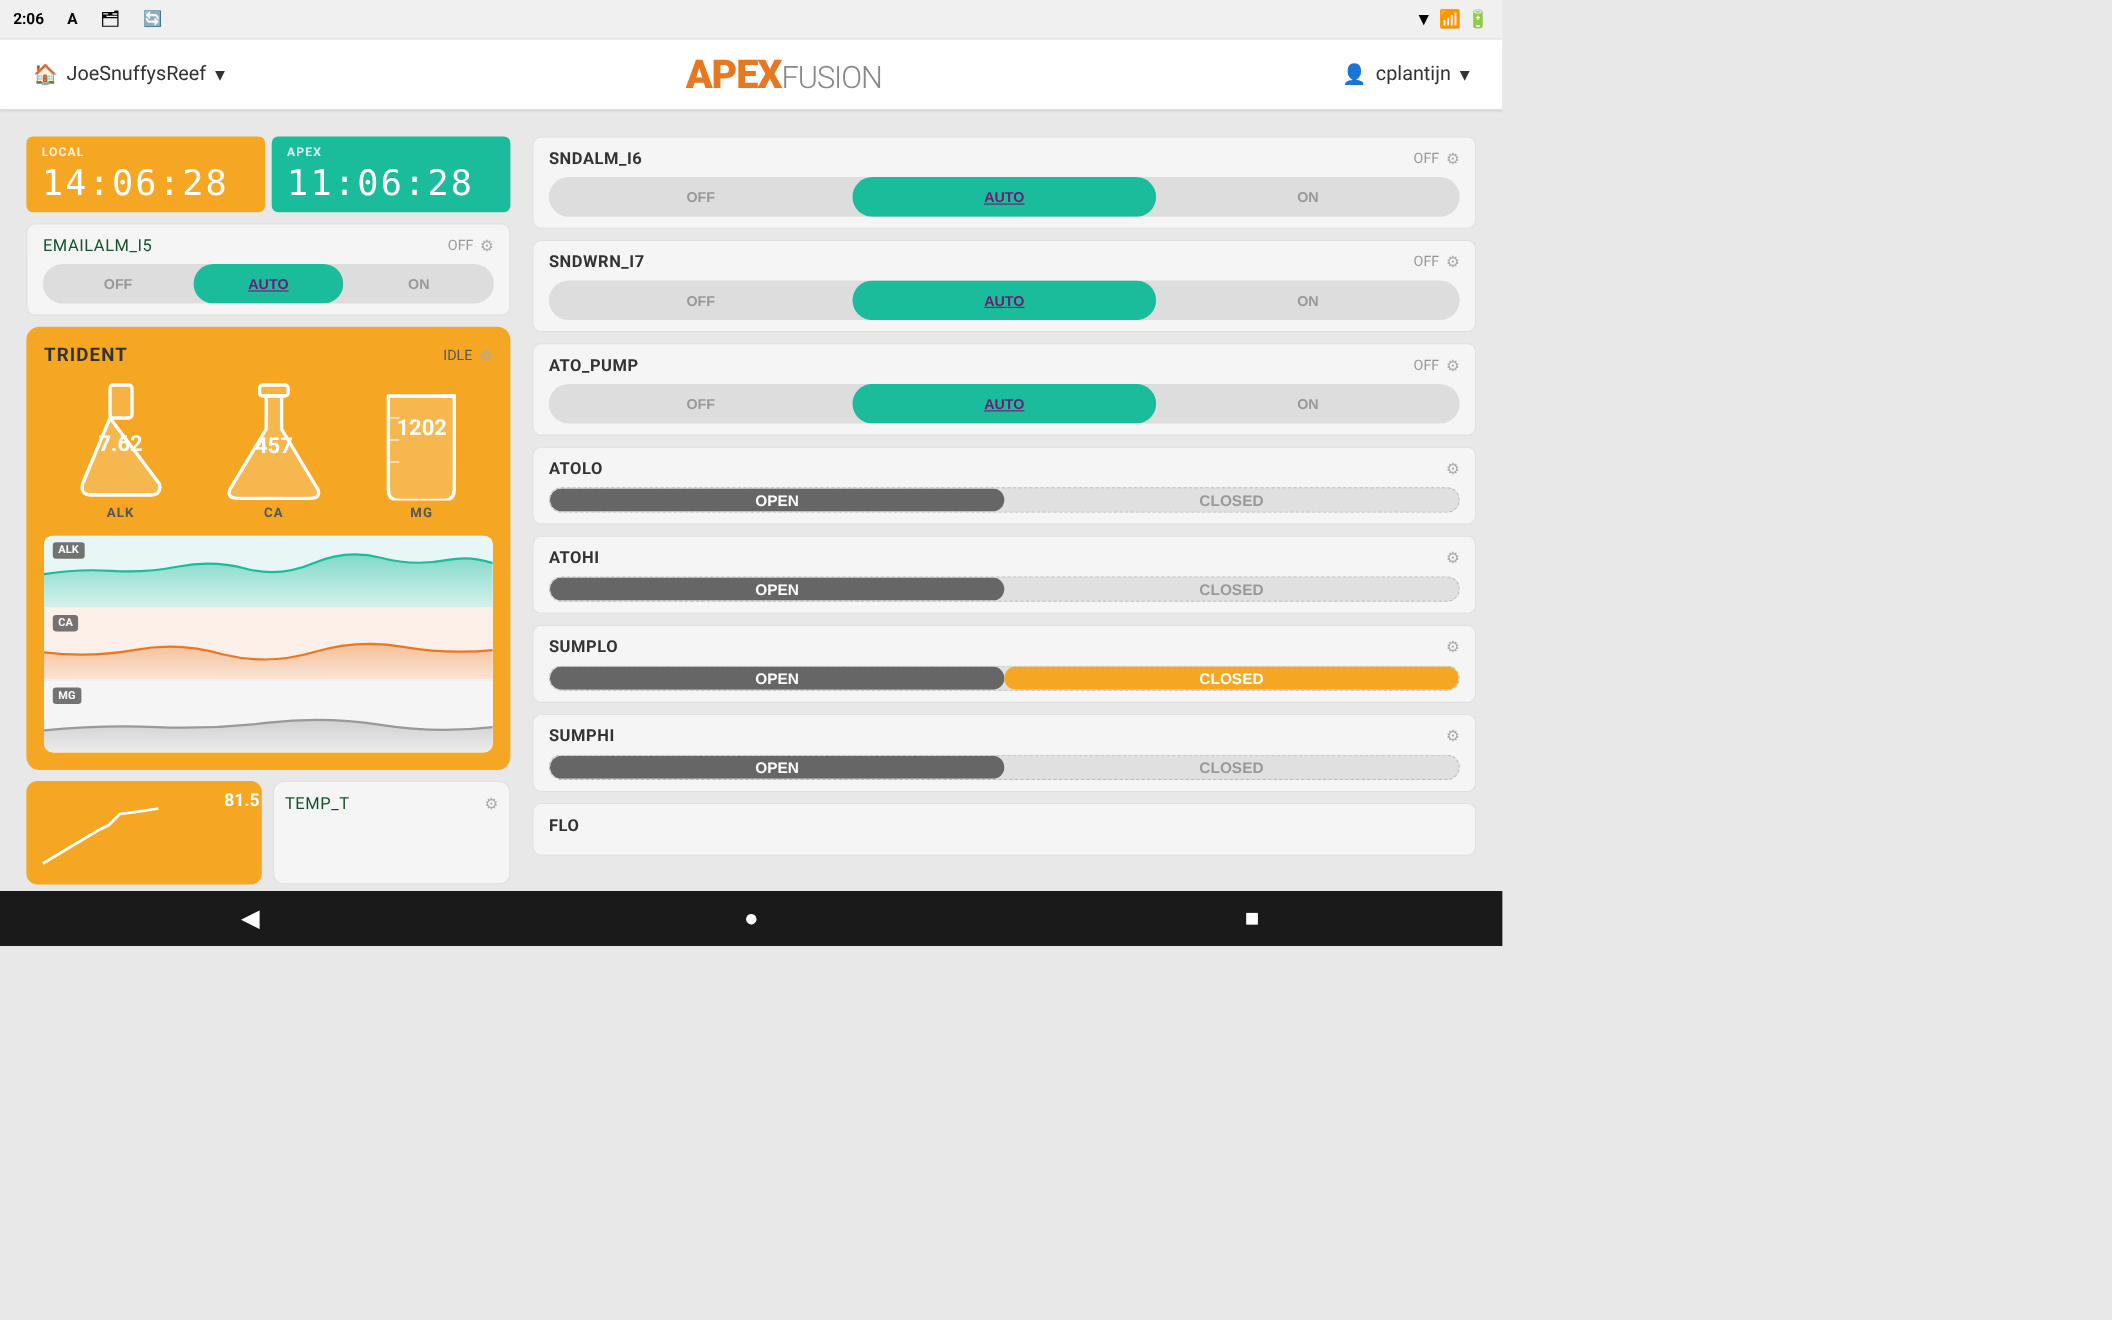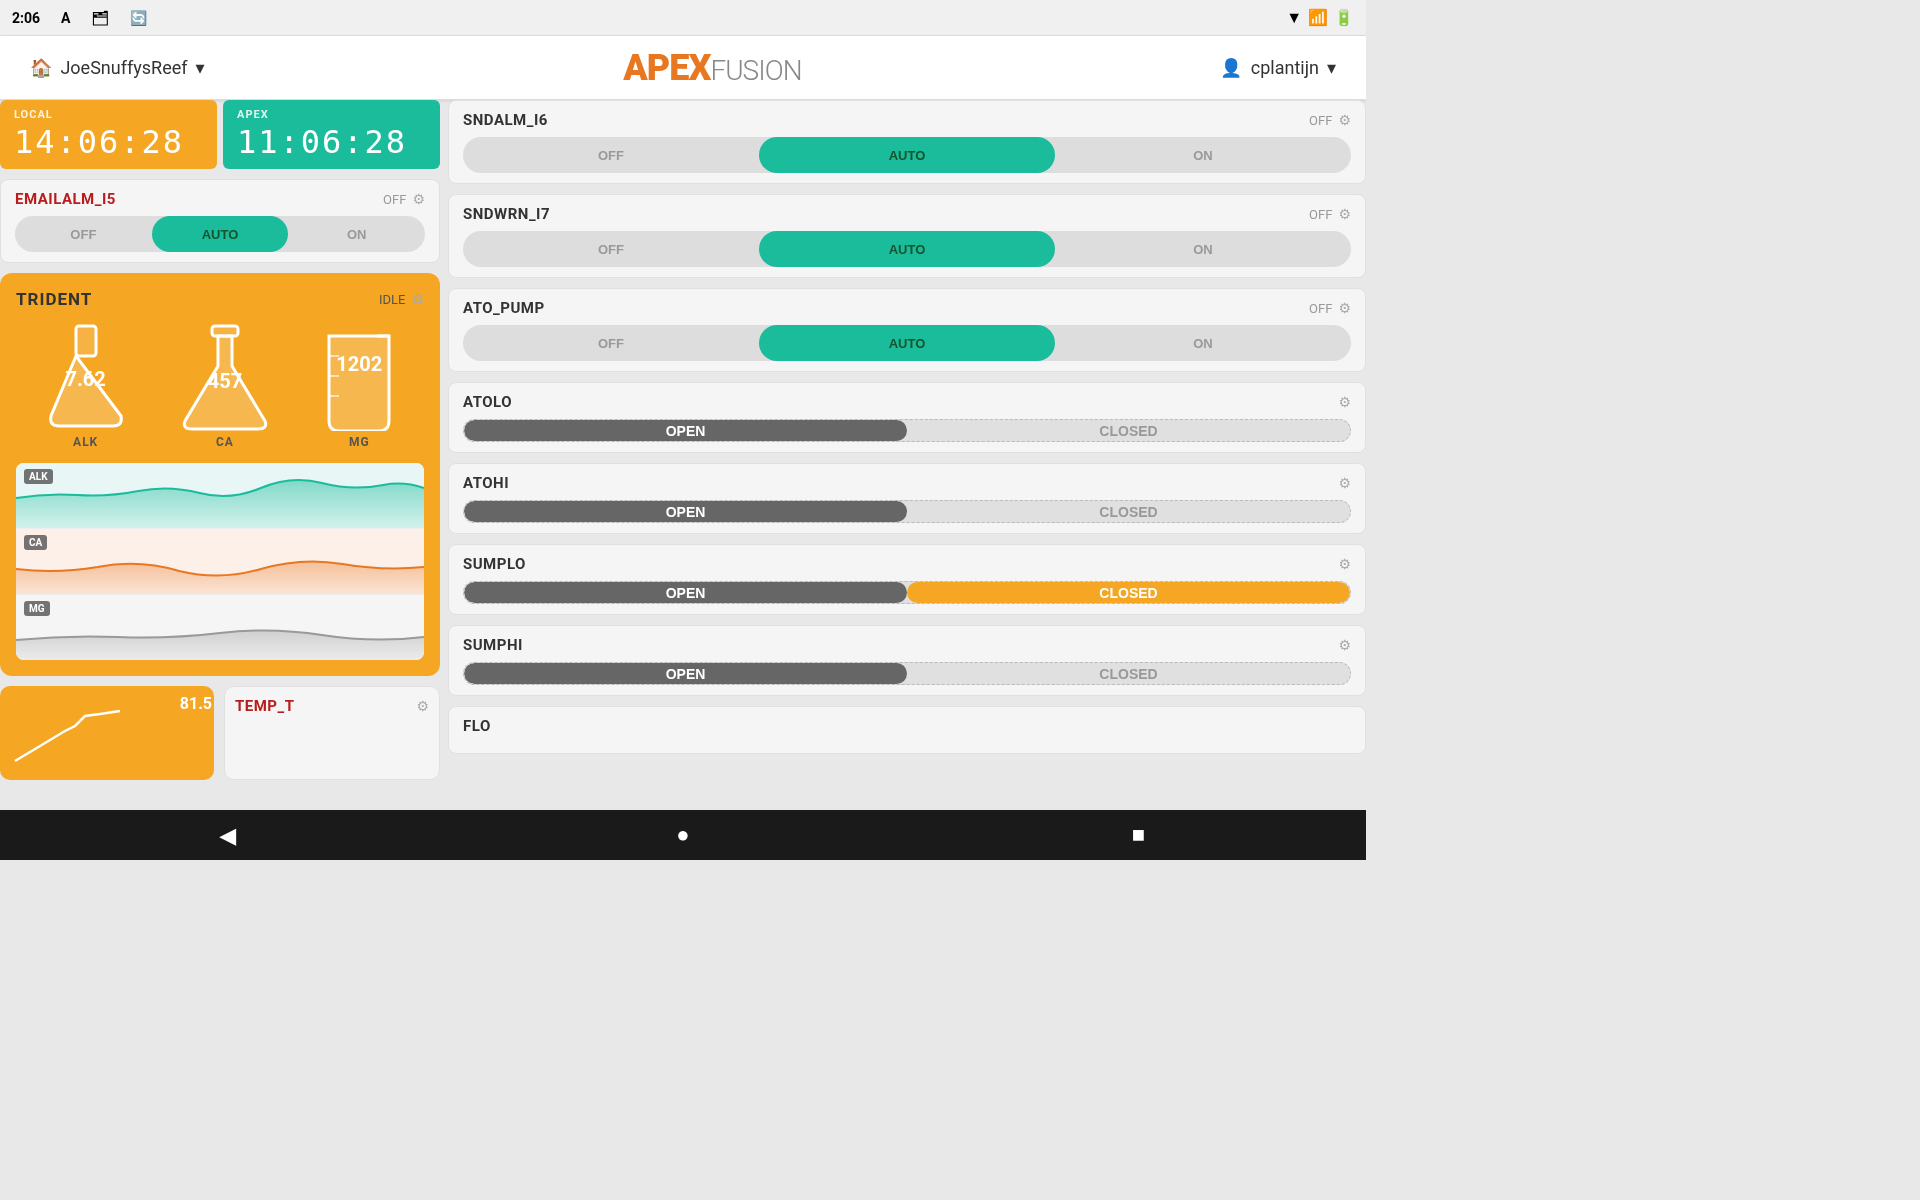--- a/index.html
+++ b/index.html
@@ -41,22 +41,22 @@
     }
     .nav-logo { font-size: 36px; font-weight: 900; letter-spacing: -1px; }
     .nav-logo span.apex { color: #e87722; }
     .nav-logo span.fusion { color: #888; font-weight: 300; font-size: 28px; }
     .nav-user { display: flex; align-items: center; gap: 8px; font-size: 18px; color: #333; cursor: pointer; }
 
     
     .main-content {
       display: flex;
       height: calc(860px - 36px - 64px - 50px);
-      padding: 0;
-      gap: 8px;
+      padding: 24px;
+      gap: 20px;
       overflow: hidden;
     }
 
     
     .left-panel {
       width: 440px;
       display: flex;
       flex-direction: column;
       gap: 10px;
     }
@@ -84,21 +84,21 @@
       border-radius: 8px;
       padding: 10px 14px;
       border: 1px solid #e0e0e0;
     }
     .alarm-header {
       display: flex;
       justify-content: space-between;
       align-items: center;
       margin-bottom: 8px;
     }
-    .alarm-title { font-size: 15px; font-weight: bold; color: #b91c1c; letter-spacing: 0.5px; }
+    .alarm-title { font-size: 15px; font-weight: normal; color: #14532d; letter-spacing: 0.5px; }
     .alarm-status { font-size: 13px; color: #999; display: flex; align-items: center; gap: 6px; }
     .toggle-row {
       display: flex;
       background: #ddd;
       border-radius: 20px;
       overflow: hidden;
       height: 36px;
     }
     .toggle-btn {
       flex: 1;
@@ -107,22 +107,23 @@
       justify-content: center;
       font-size: 13px;
       font-weight: bold;
       color: #999;
       cursor: pointer;
       border: none;
       background: transparent;
     }
     .toggle-btn.active {
       background: #1abc9c;
-      color: #14532d;
+      color: #701a75;
       border-radius: 20px;
+      text-decoration: underline;
     }
 
     
     .trident-card {
       background: #f5a623;
       border-radius: 12px;
       padding: 16px;
       position: relative;
     }
     .trident-header {

